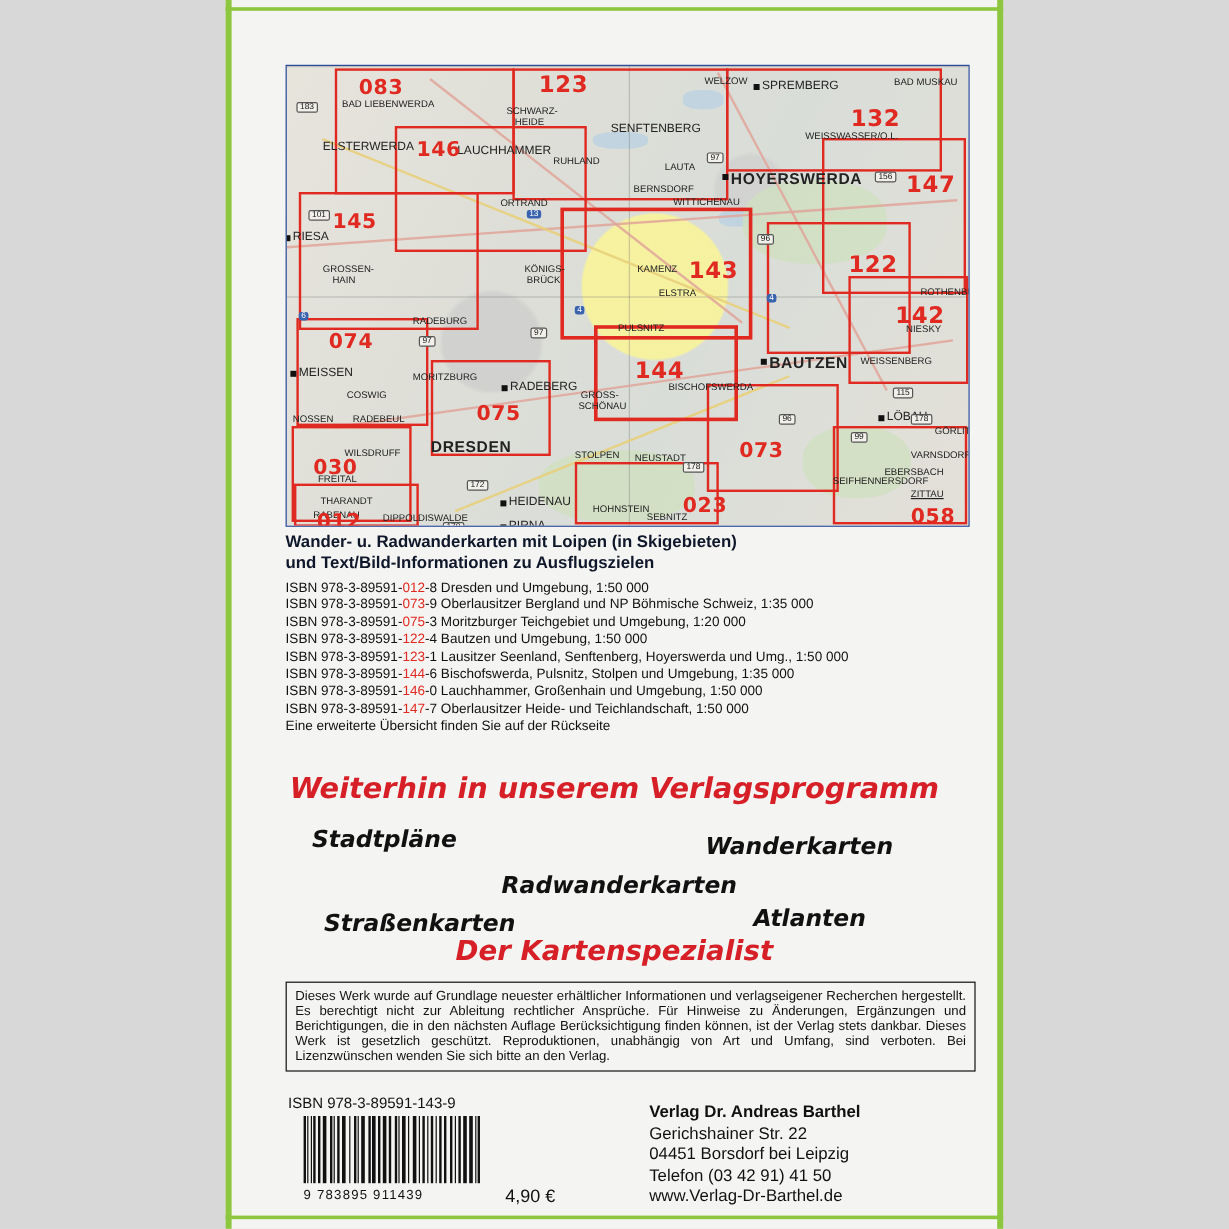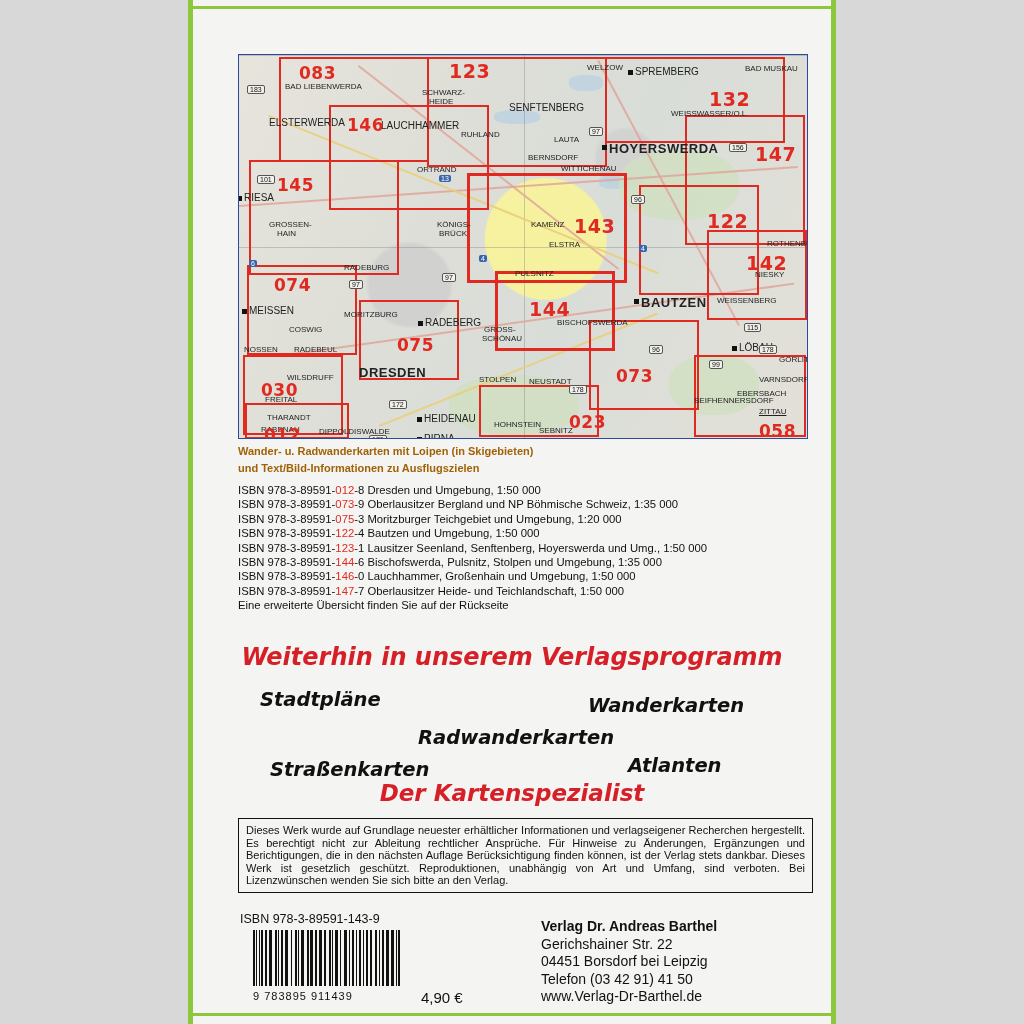--- a/index.html
+++ b/index.html
@@ -40,21 +40,21 @@
   .town.mid{font-size:10px;}
   .town.big{font-size:13px;font-weight:bold;letter-spacing:.5px;}
   .town.dot:before{content:"";position:absolute;left:-7px;top:4px;width:5px;height:5px;background:#111;}
   .shield{position:absolute;font-size:7px;color:#111;background:#f2f0ea;border:1px solid #555;
           padding:0 2px;border-radius:2px;font-family:"Liberation Sans",sans-serif;}
   .shieldb{position:absolute;font-size:7px;color:#fff;background:#3a63ad;padding:0 2px;
            border-radius:2px;font-family:"Liberation Sans",sans-serif;}
 
   
   .captions{position:absolute;left:45px;top:443px;width:575px;}
-  .cap1,.cap2{font-size:11px;font-weight:bold;color:#a16207;line-height:17px;}
+  .cap1,.cap2{font-size:14px;font-weight:bold;color:#0f172a;line-height:17px;}
   .isbnlist{margin-top:6px;}
   .isbnrow{font-size:11.3px;color:#111;line-height:14.4px;white-space:nowrap;}
   .isbnrow .hl{color:#e02a21;}
   .note{font-size:11.3px;color:#111;margin-top:1px;}
 
   .weiterhin{position:absolute;left:0;top:643px;width:100%;text-align:center;color:#d61f26;
      font-family:"DejaVu Sans",sans-serif;font-weight:bold;font-style:italic;font-size:24px;}
 
   .prog{position:absolute;left:45px;top:682px;width:575px;height:110px;}
   .prog div{position:absolute;font-size:19.5px;color:#111;font-family:"DejaVu Sans",sans-serif;

